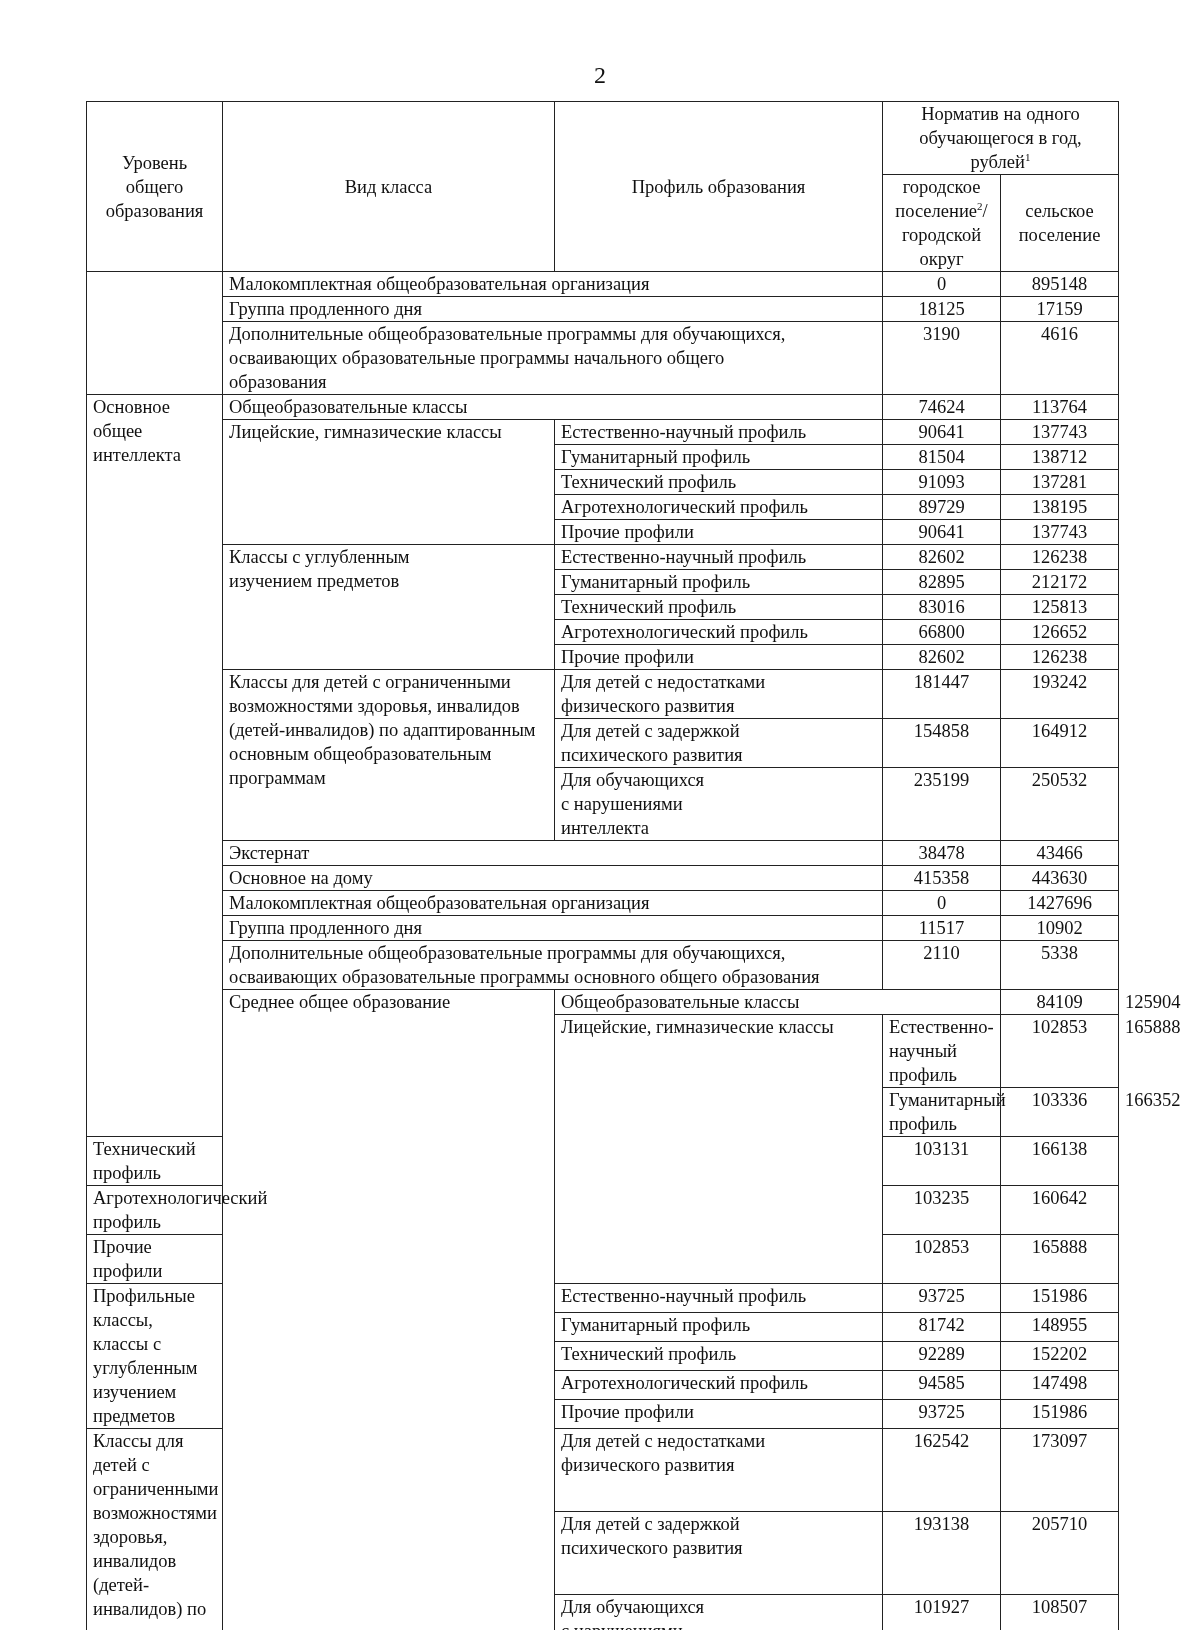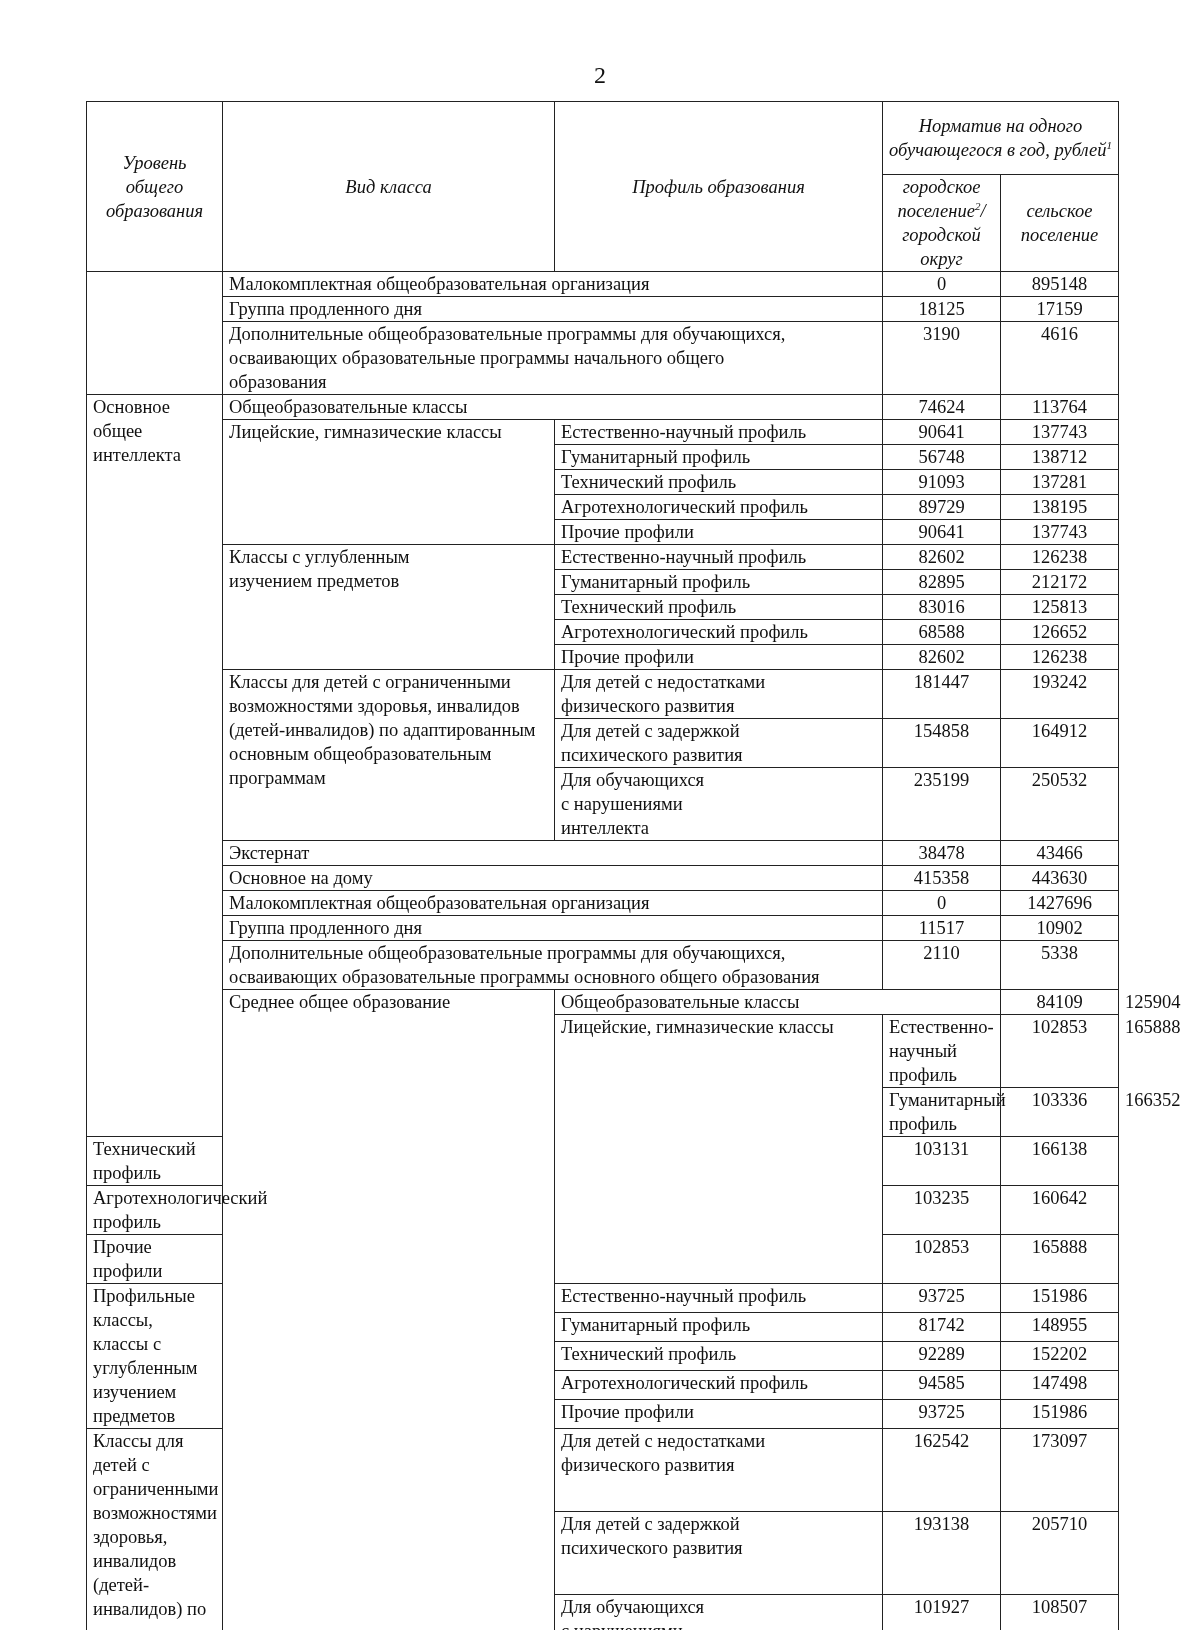--- a/index.html
+++ b/index.html
@@ -1,20 +1,20 @@
 <!DOCTYPE html>
 <html><head>
 <meta charset="utf-8">
 <style>
   html, body { margin:0; padding:0; background:#ffffff; }
   body { width:1200px; height:1630px; position:relative; font-family:"Liberation Serif","DejaVu Serif",serif; color:#111; }
   .page-num { position:absolute; top:62px; left:0; width:1200px; text-align:center; font-size:24px; }
   table.norm { position:absolute; top:101px; left:86px; width:1032px; border-collapse:collapse; font-size:18.5px; line-height:24px; table-layout:fixed; }
   table.norm td, table.norm th { border:1.5px solid #222; padding:0 6px; vertical-align:top; font-weight:normal; }
-  table.norm th { text-align:center; vertical-align:middle;font-style:italic; }
+  table.norm th { text-align:center; vertical-align:middle; }
   td.num { text-align:center; }
   td.lvl { border-bottom:1.5px solid #222; }
   sup { font-size:11px; line-height:0; }
 </style>
 </head>
 <body>
 
 <div class="page-num">2</div>
 
 <table class="norm">
@@ -63,21 +63,21 @@
       <td class="num">113764</td>
     </tr>
     <tr>
       <td rowspan="5" style="padding-right:40px">Лицейские, гимназические классы</td>
       <td>Естественно-научный профиль</td>
       <td class="num">90641</td>
       <td class="num">137743</td>
     </tr>
     <tr>
         <td>Гуманитарный профиль</td>
-        <td class="num">56748</td>
+        <td class="num">81504</td>
         <td class="num">138712</td>
       </tr>
     <tr>
         <td>Технический профиль</td>
         <td class="num">91093</td>
         <td class="num">137281</td>
       </tr>
     <tr>
         <td>Агротехнологический профиль</td>
         <td class="num">89729</td>
@@ -100,21 +100,21 @@
         <td class="num">82895</td>
         <td class="num">212172</td>
       </tr>
     <tr>
         <td>Технический профиль</td>
         <td class="num">83016</td>
         <td class="num">125813</td>
       </tr>
     <tr>
         <td>Агротехнологический профиль</td>
-        <td class="num">68588</td>
+        <td class="num">66800</td>
         <td class="num">126652</td>
       </tr>
     <tr>
         <td>Прочие профили</td>
         <td class="num">82602</td>
         <td class="num">126238</td>
       </tr>
 
     <tr>
       <td rowspan="3">Классы для детей с ограниченными возможностями здоровья, инвалидов (детей-инвалидов) по адаптированным основным общеобразовательным программам</td>

